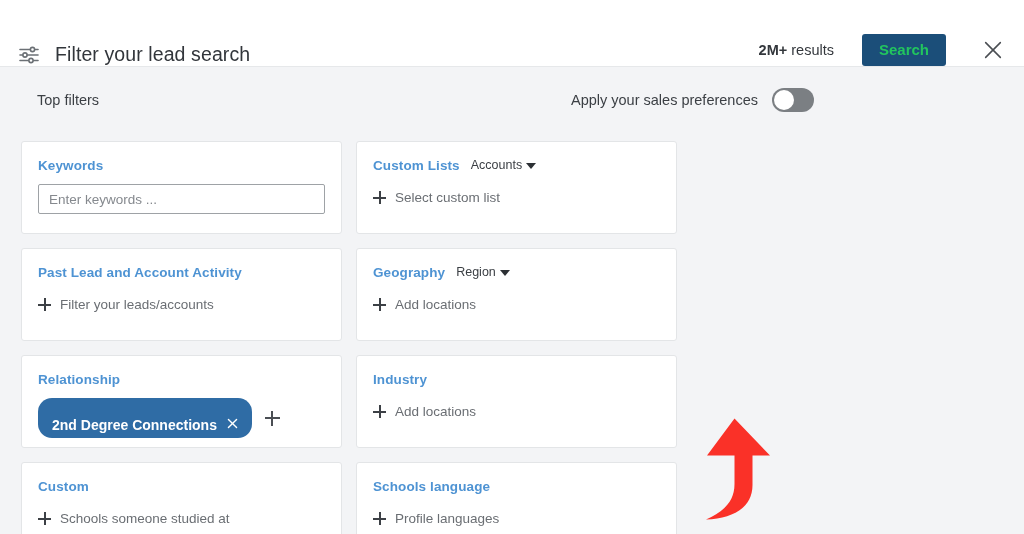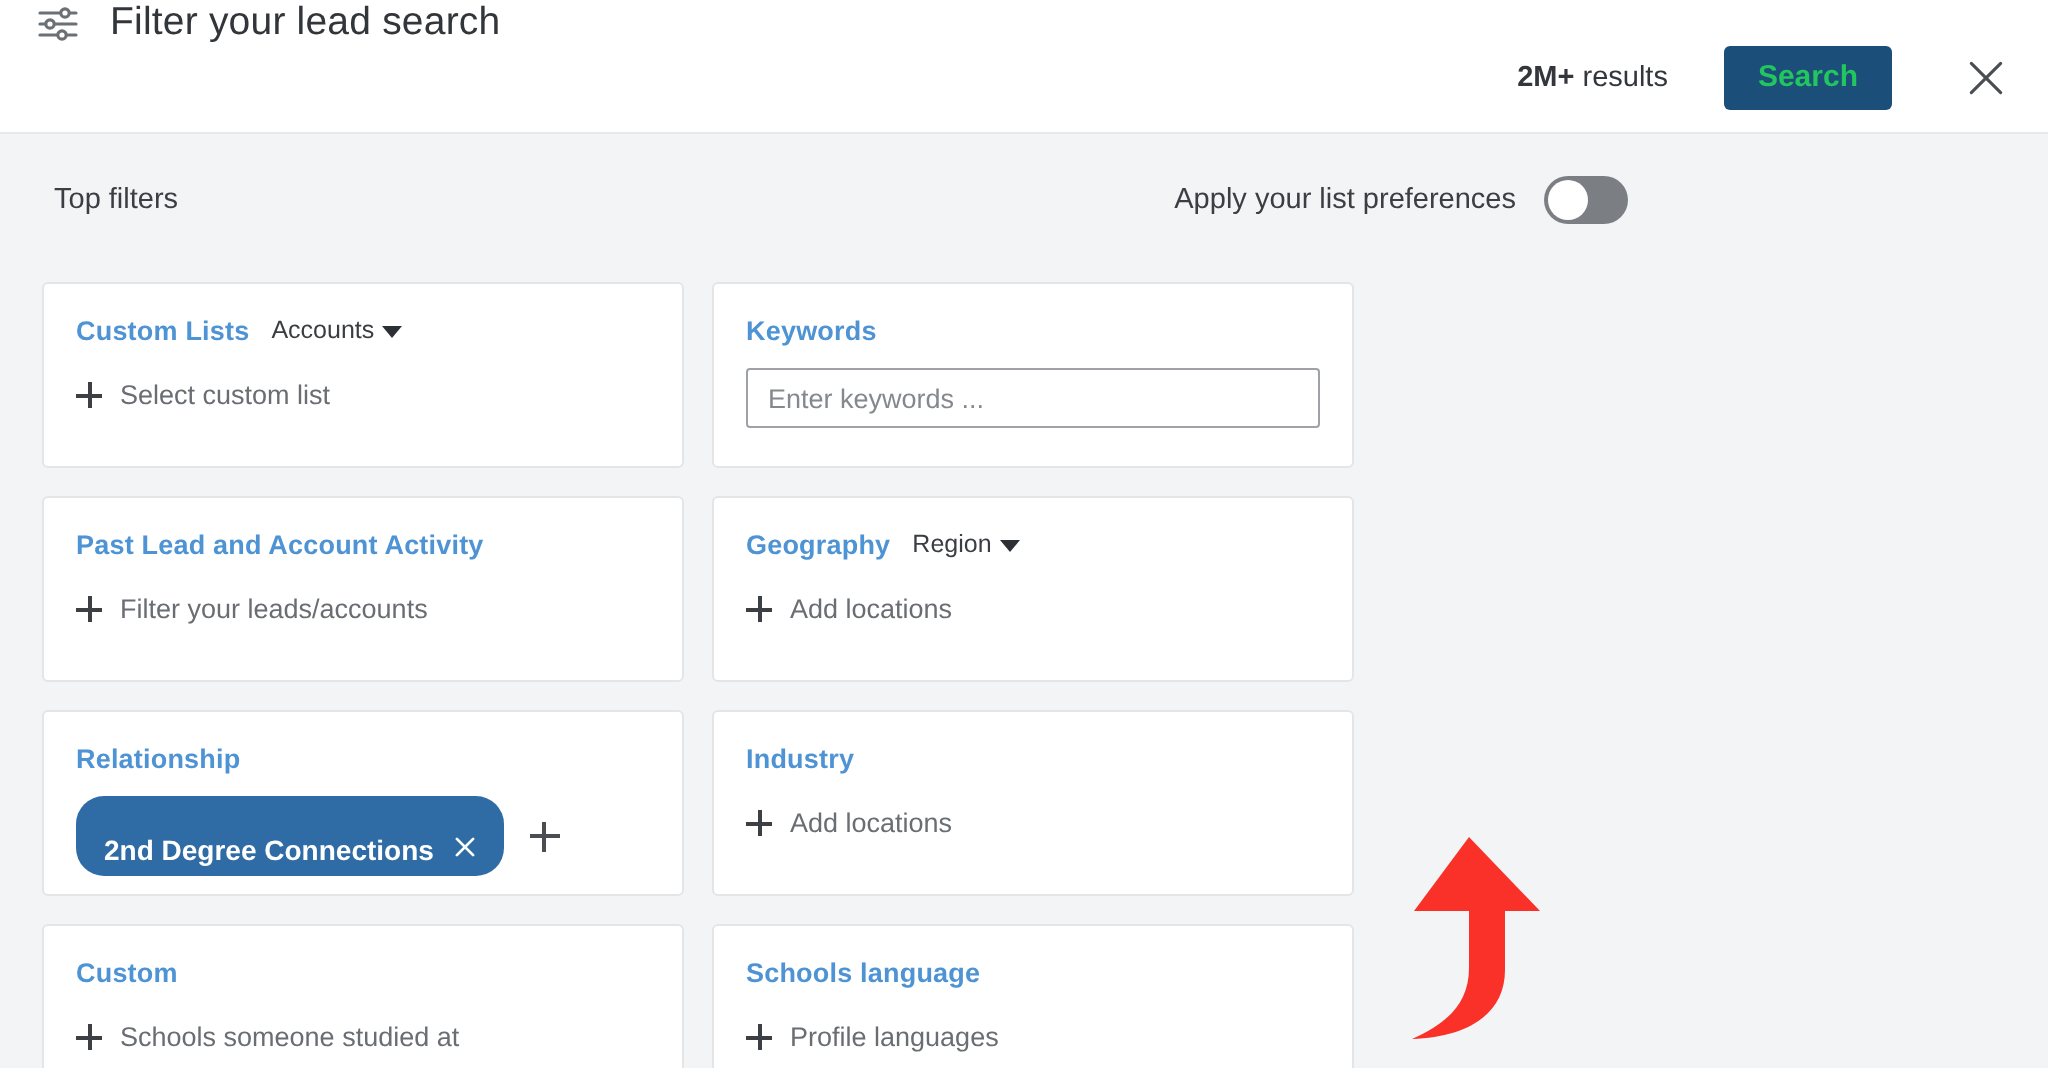--- a/index.html
+++ b/index.html
@@ -25,23 +25,22 @@
 
   
   .header {
     position: absolute;
     top: 0; left: 0;
     width: 1024px;
     height: 67px;
     background: #ffffff;
     border-bottom: 1px solid #e6e8ea;
     display: flex;
-    align-items: flex-start;
+    align-items: flex-end;
     padding: 0 18px 0 18px;
-    flex-direction: column;
   }
 
   .header-left {
     display: flex;
     align-items: center;
     gap: 15px;
   }
 
   .sliders-icon {
     width: 22px;
@@ -105,21 +104,21 @@
   .close-button svg { display: block; }
 
   
   .subbar {
     position: absolute;
     top: 67px; left: 0;
     width: 836px;
     height: 66px;
     display: flex;
     align-items: center;
-    padding: 0 22px 0 27px;
+    padding: 0 22px 0 37px;
   }
 
   .top-filters-label {
     font-size: 14.5px;
     color: #3b3f44;
     font-weight: 400;
   }
 
   .prefs-wrap {
     margin-left: auto;
@@ -348,48 +347,48 @@
             </g>
           </svg>
         </span>
       </button>
     </div>
   </div>
 
   <div class="subbar">
     <span class="top-filters-label">Top filters</span>
     <div class="prefs-wrap">
-      <span class="prefs-label">Apply your list preferences</span>
+      <span class="prefs-label">Apply your sales preferences</span>
       <div class="toggle">
         <span class="knob"></span>
       </div>
     </div>
   </div>
 
   <div class="grid">
+
+    <div class="card">
+      <div class="card-title-row">
+        <span class="card-title">Keywords</span>
+      </div>
+      <input class="kw-input" type="text" placeholder="Enter keywords ..." style="">
+    </div>
 
     <div class="card">
       <div class="card-title-row">
         <span class="card-title">Custom Lists</span>
         <span class="dropdown">
           <span>Accounts</span>
           <span class="caret"></span>
         </span>
       </div>
       <div class="card-action">
         <span class="plus"></span>
         <span class="action-text">Select custom list</span>
       </div>
-    </div>
-
-    <div class="card">
-      <div class="card-title-row">
-        <span class="card-title">Keywords</span>
-      </div>
-      <input class="kw-input" type="text" placeholder="Enter keywords ..." style="">
     </div>
 
     <div class="card">
       <div class="card-title-row">
         <span class="card-title">Past Lead and Account Activity</span>
       </div>
       <div class="card-action">
         <span class="plus"></span>
         <span class="action-text">Filter your leads/accounts</span>
       </div>

